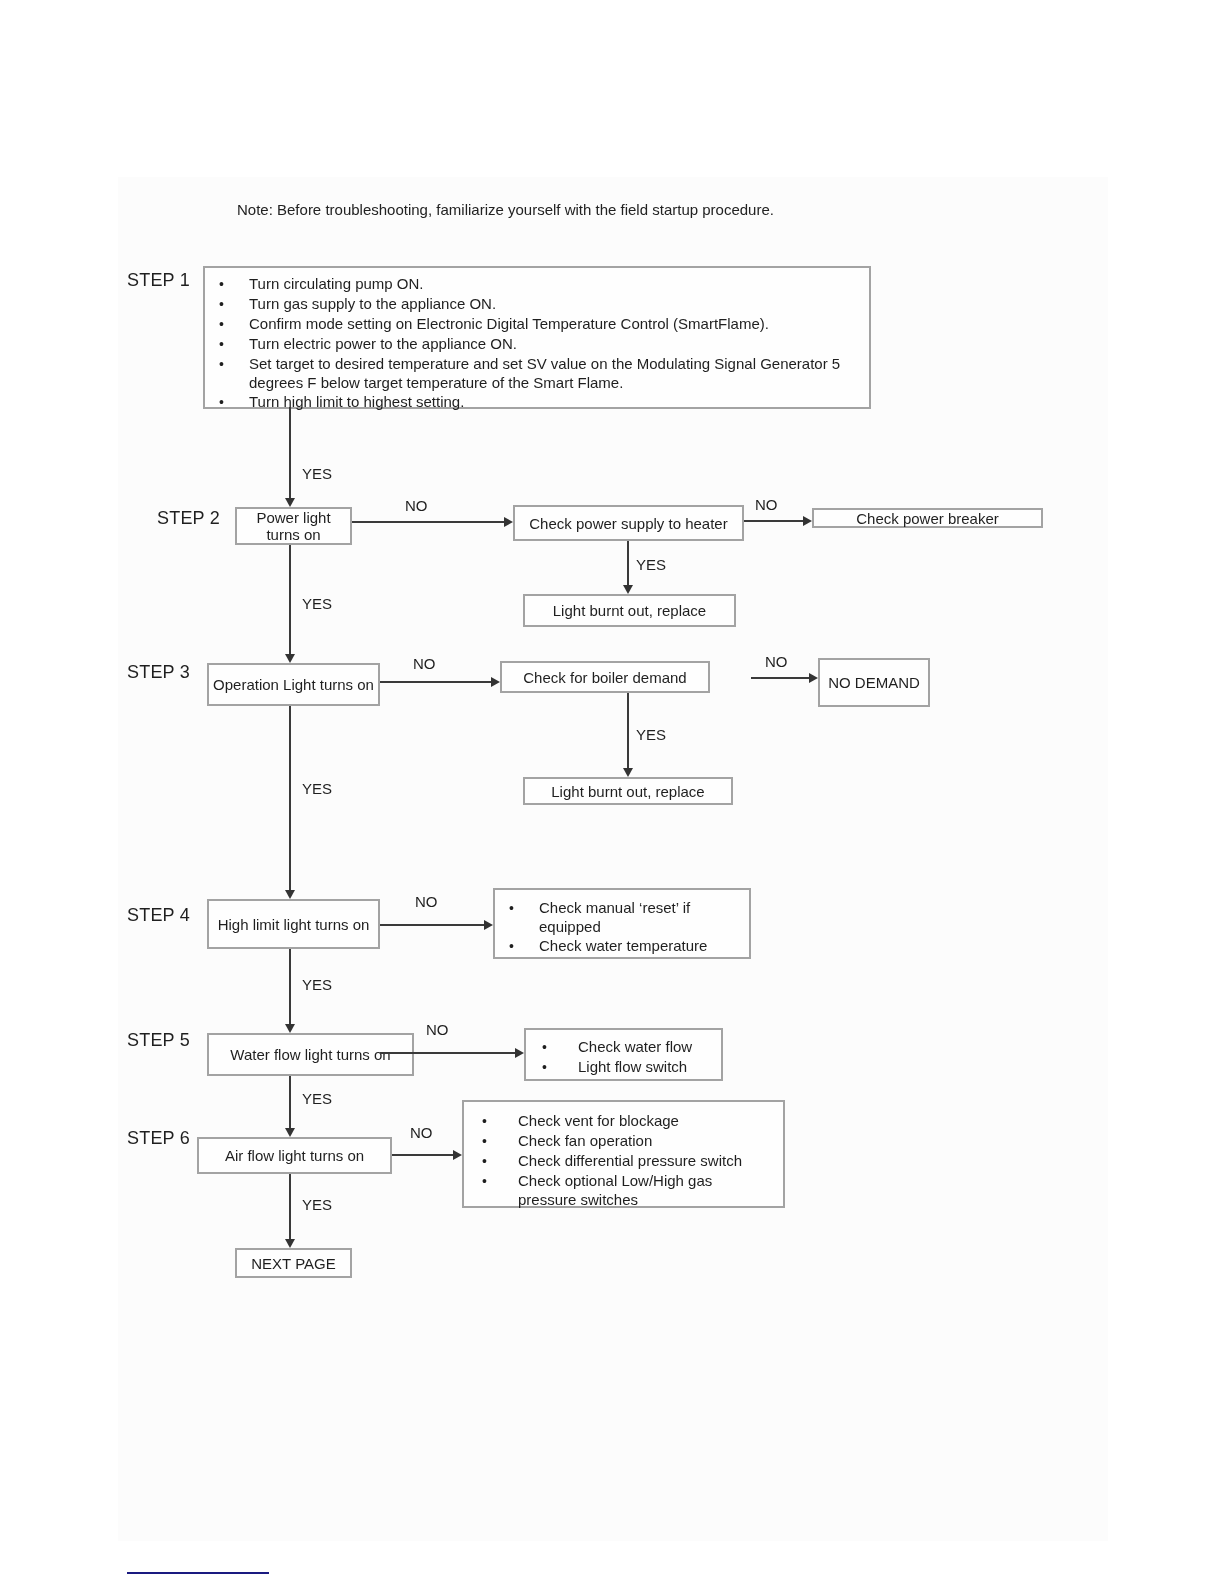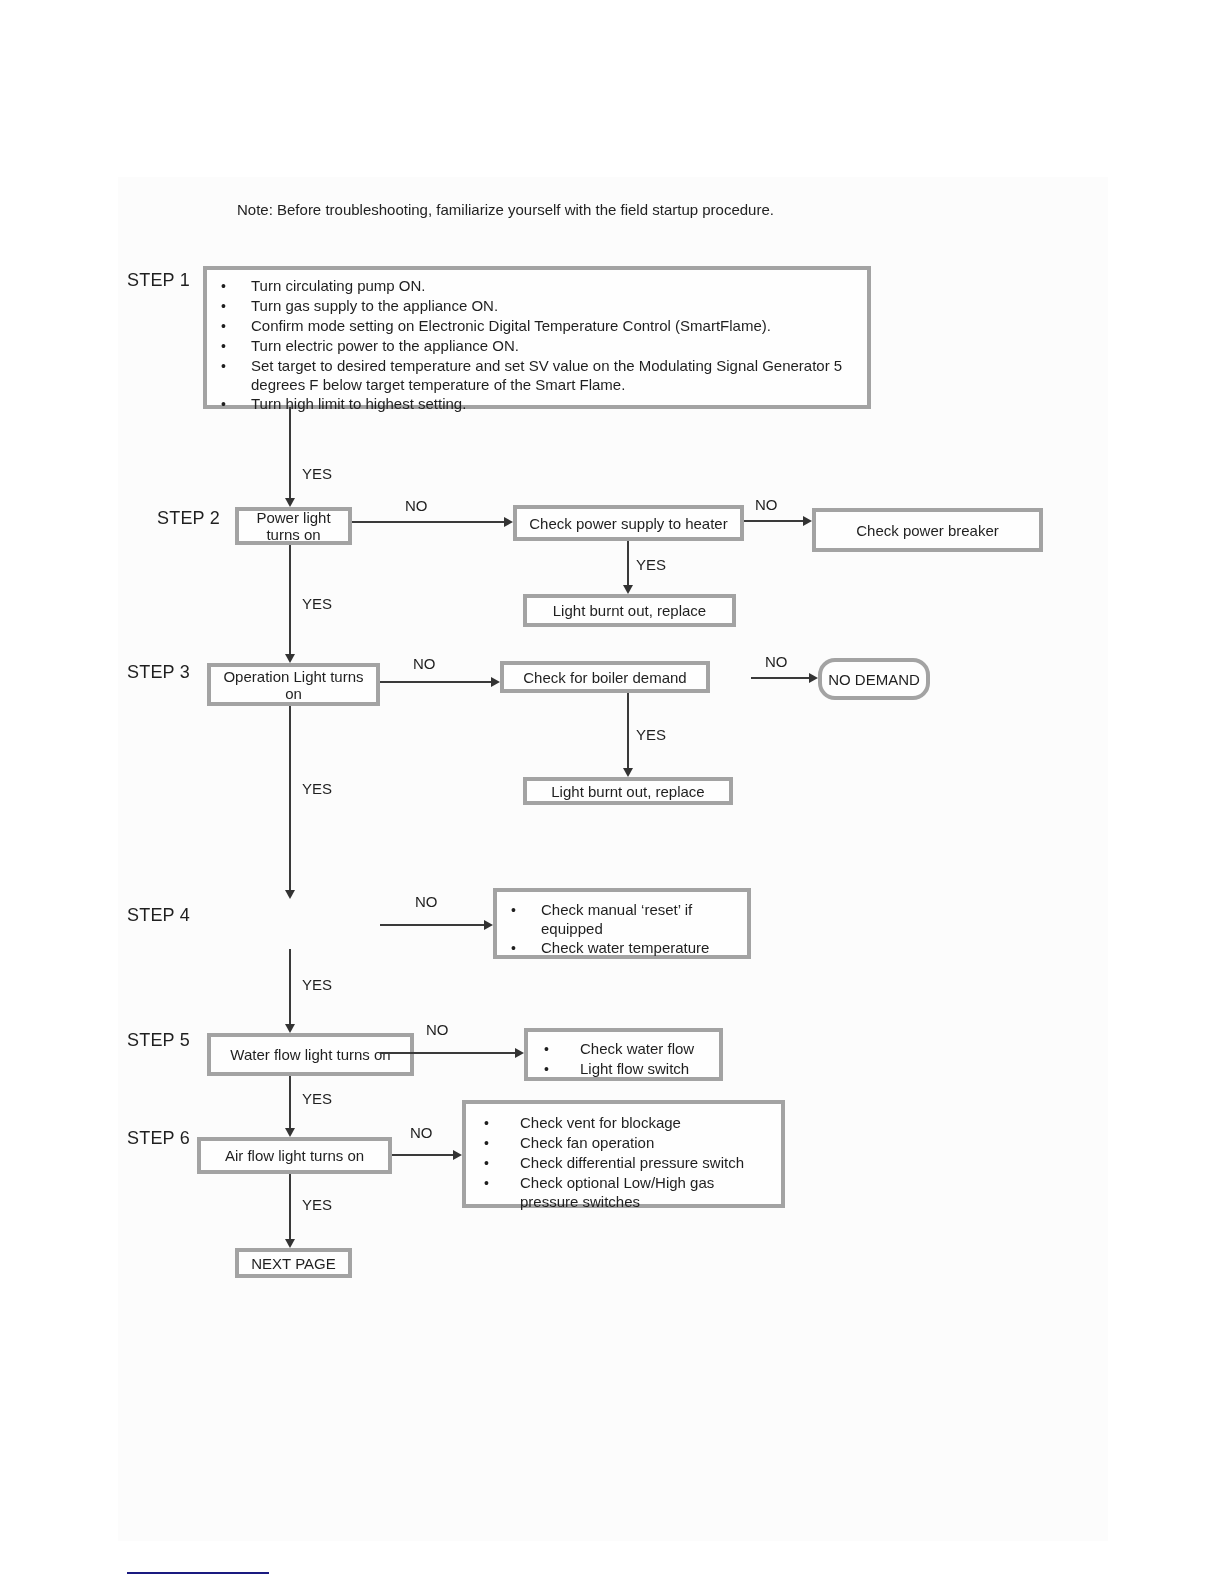--- a/index.html
+++ b/index.html
@@ -4,21 +4,21 @@
 <style>
   html,body{margin:0;padding:0;background:#ffffff;}
   #page{
     position:relative;width:1224px;height:1584px;background:#ffffff;overflow:hidden;
     font-family:"Liberation Sans","DejaVu Sans",sans-serif;color:#1f1f1f;padding-left:8px;
   }
   .scan-area{position:absolute;left:118px;top:177px;width:990px;height:1364px;background:#fcfcfc;}
   .note{position:absolute;left:237px;top:201px;font-size:15px;color:#222;}
   .step-label{position:absolute;left:127px;font-size:18px;color:#1f1f1f;letter-spacing:.2px;white-space:nowrap;}
   .box{
-    position:absolute;border:4px solid #a3a3a3;background:#fefefe;box-sizing:border-box;
+    position:absolute;border:2px solid #a3a3a3;background:#fefefe;box-sizing:border-box;
     font-size:15px;color:#1f1f1f;
   }
   .cbox{display:flex;align-items:center;justify-content:center;text-align:center;line-height:17px;padding:2px 4px;}
   .lbox{padding:6px 10px;}
   .li{display:flex;line-height:19px;}
   .li .b{flex:0 0 30px;text-align:left;padding-left:4px;}
   .li .b::before{content:"\2022";font-size:14px;}
   .li .t{flex:1;}
   .wide-b .li .b{flex:0 0 36px;padding-left:6px;}
   .vline{position:absolute;width:2px;background:#3a3a3a;}
@@ -65,28 +65,29 @@
         <span class="t">Set target to desired temperature and set SV value on the Modulating Signal Generator 5 degrees F below target temperature of the Smart Flame.</span>
       </div>
     <div class="li">
         <span class="b"></span>
         <span class="t">Turn high limit to highest setting.</span>
       </div>
   </div>
 
   <div class="box cbox" style="left:235px;top:507px;width:117px;height:38px;">Power light turns on</div>
   <div class="box cbox" style="left:513px;top:505px;width:231px;height:36px;">Check power supply to heater</div>
-  <div class="box cbox" style="left:812px;top:508px;width:231px;height:44px;">Check power breaker</div>
+  <div class="box cbox" style="left:812px;top:508px;width:231px;height:20px;">Check power breaker</div>
   <div class="box cbox" style="left:523px;top:594px;width:213px;height:33px;">Light burnt out, replace</div>
 
   <div class="box cbox" style="left:207px;top:663px;width:173px;height:43px;">Operation Light turns on</div>
   <div class="box cbox" style="left:500px;top:661px;width:210px;height:32px;">Check for boiler demand</div>
-  <div class="box cbox" style="left:818px;top:658px;width:112px;height:42px;border-radius:17px;">NO DEMAND</div>
+  <div class="box cbox" style="left:818px;top:658px;width:112px;height:49px;">NO DEMAND</div>
   <div class="box cbox" style="left:523px;top:777px;width:210px;height:28px;">Light burnt out, replace</div>
 
+  <div class="box cbox" style="left:207px;top:899px;width:173px;height:50px;">High limit light turns on</div>
   <div class="box lbox" style="left:493px;top:888px;width:258px;height:71px;padding-top:8px;">
     <div class="li">
         <span class="b"></span>
         <span class="t">Check manual ‘reset’ if equipped</span>
       </div>
     <div class="li">
         <span class="b"></span>
         <span class="t">Check water temperature</span>
       </div>
   </div>

